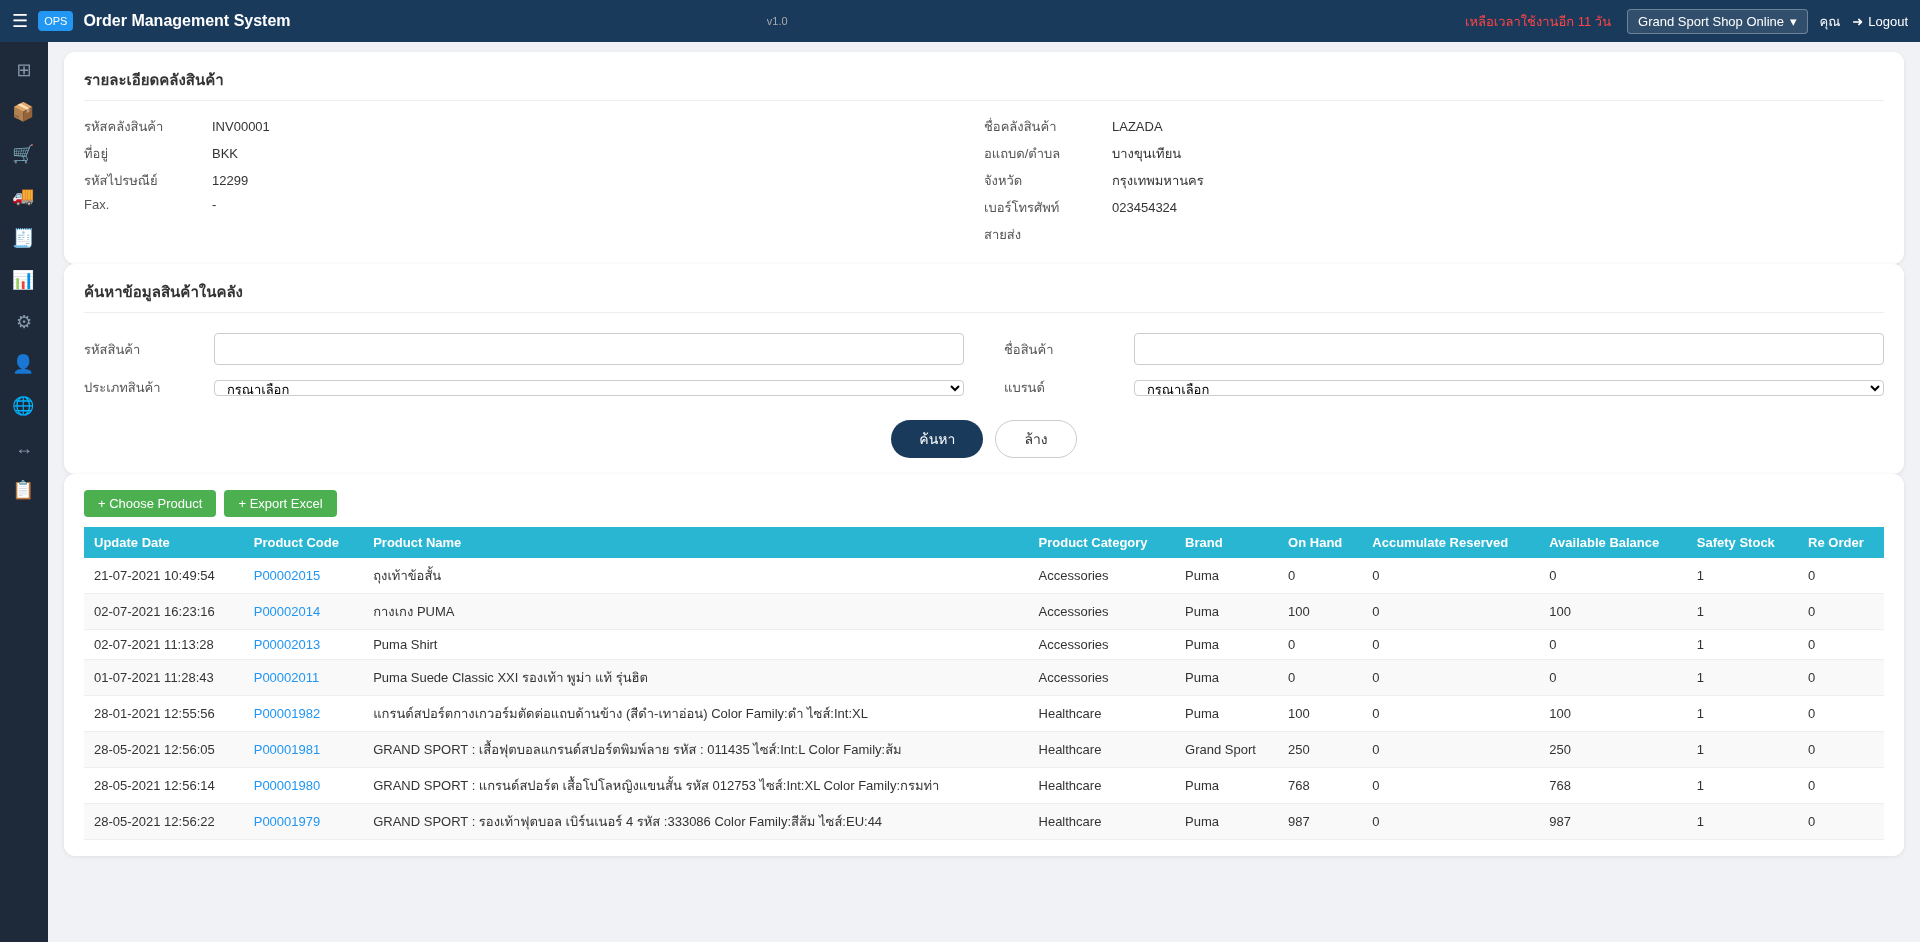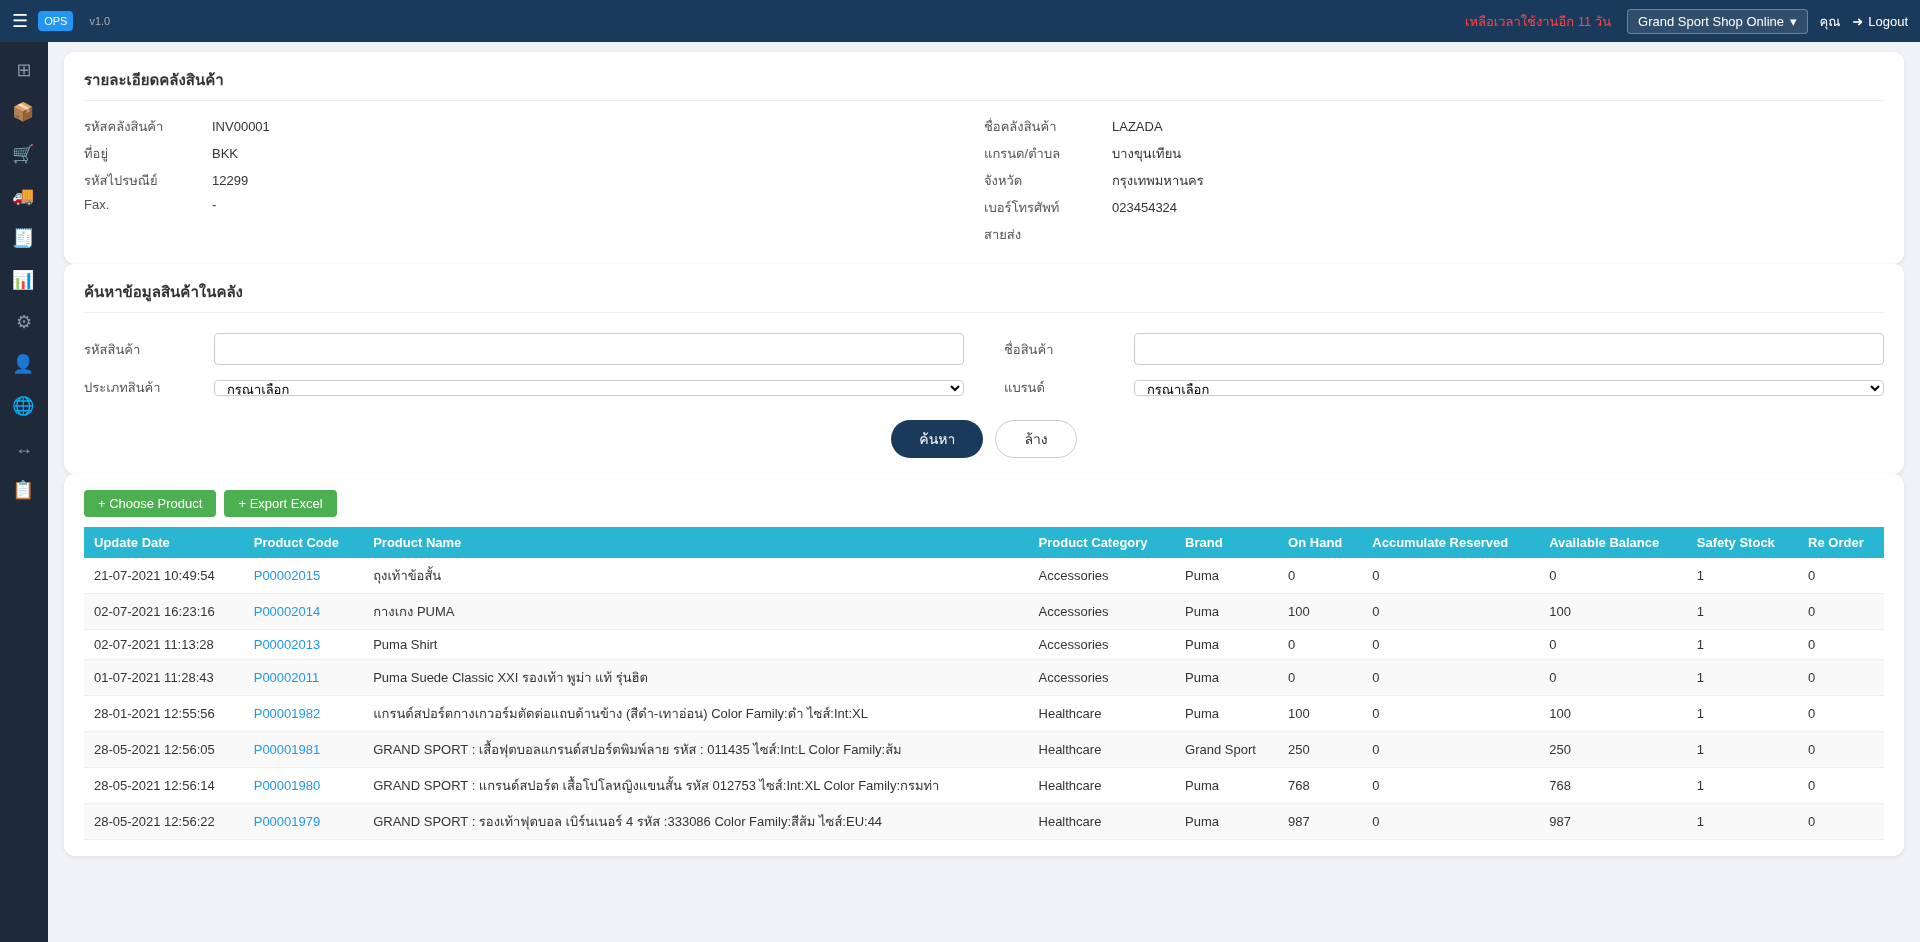--- a/index.html
+++ b/index.html
@@ -168,20 +168,21 @@
     .data-table td { padding: 7px 10px; color: #333; white-space: nowrap; }
     .product-link { color: #2196F3; text-decoration: none; cursor: pointer; }
     .text-red { color: #e53935; }
   </style>
 </head>
 <body>
 
 <div class="top-nav">
   <span class="nav-hamburger">☰</span>
   <div class="nav-logo">OPS</div>
+  <span class="nav-title">Order Management System</span>
   <span class="nav-version">v1.0</span>
   <div style="flex:1"></div>
   <span class="nav-warning">เหลือเวลาใช้งานอีก 11 วัน</span>
   <div class="nav-shop">
     <span>Grand Sport Shop Online</span>
     <span>▾</span>
   </div>
   <span class="nav-user">คุณ</span>
   <div class="nav-logout">
     <span>➜</span>
@@ -229,21 +230,21 @@
             <span class="info-value">-</span>
           </div>
         </div>
 
         <div>
           <div class="info-row">
             <span class="info-label">ชื่อคลังสินค้า</span>
             <span class="info-value">LAZADA</span>
           </div>
           <div class="info-row">
-            <span class="info-label">แกรนด/ตำบล</span>
+            <span class="info-label">อแถบด/ตำบล</span>
             <span class="info-value">บางขุนเทียน</span>
           </div>
           <div class="info-row">
             <span class="info-label">จังหวัด</span>
             <span class="info-value">กรุงเทพมหานคร</span>
           </div>
           <div class="info-row">
             <span class="info-label">เบอร์โทรศัพท์</span>
             <span class="info-value">023454324</span>
           </div>

